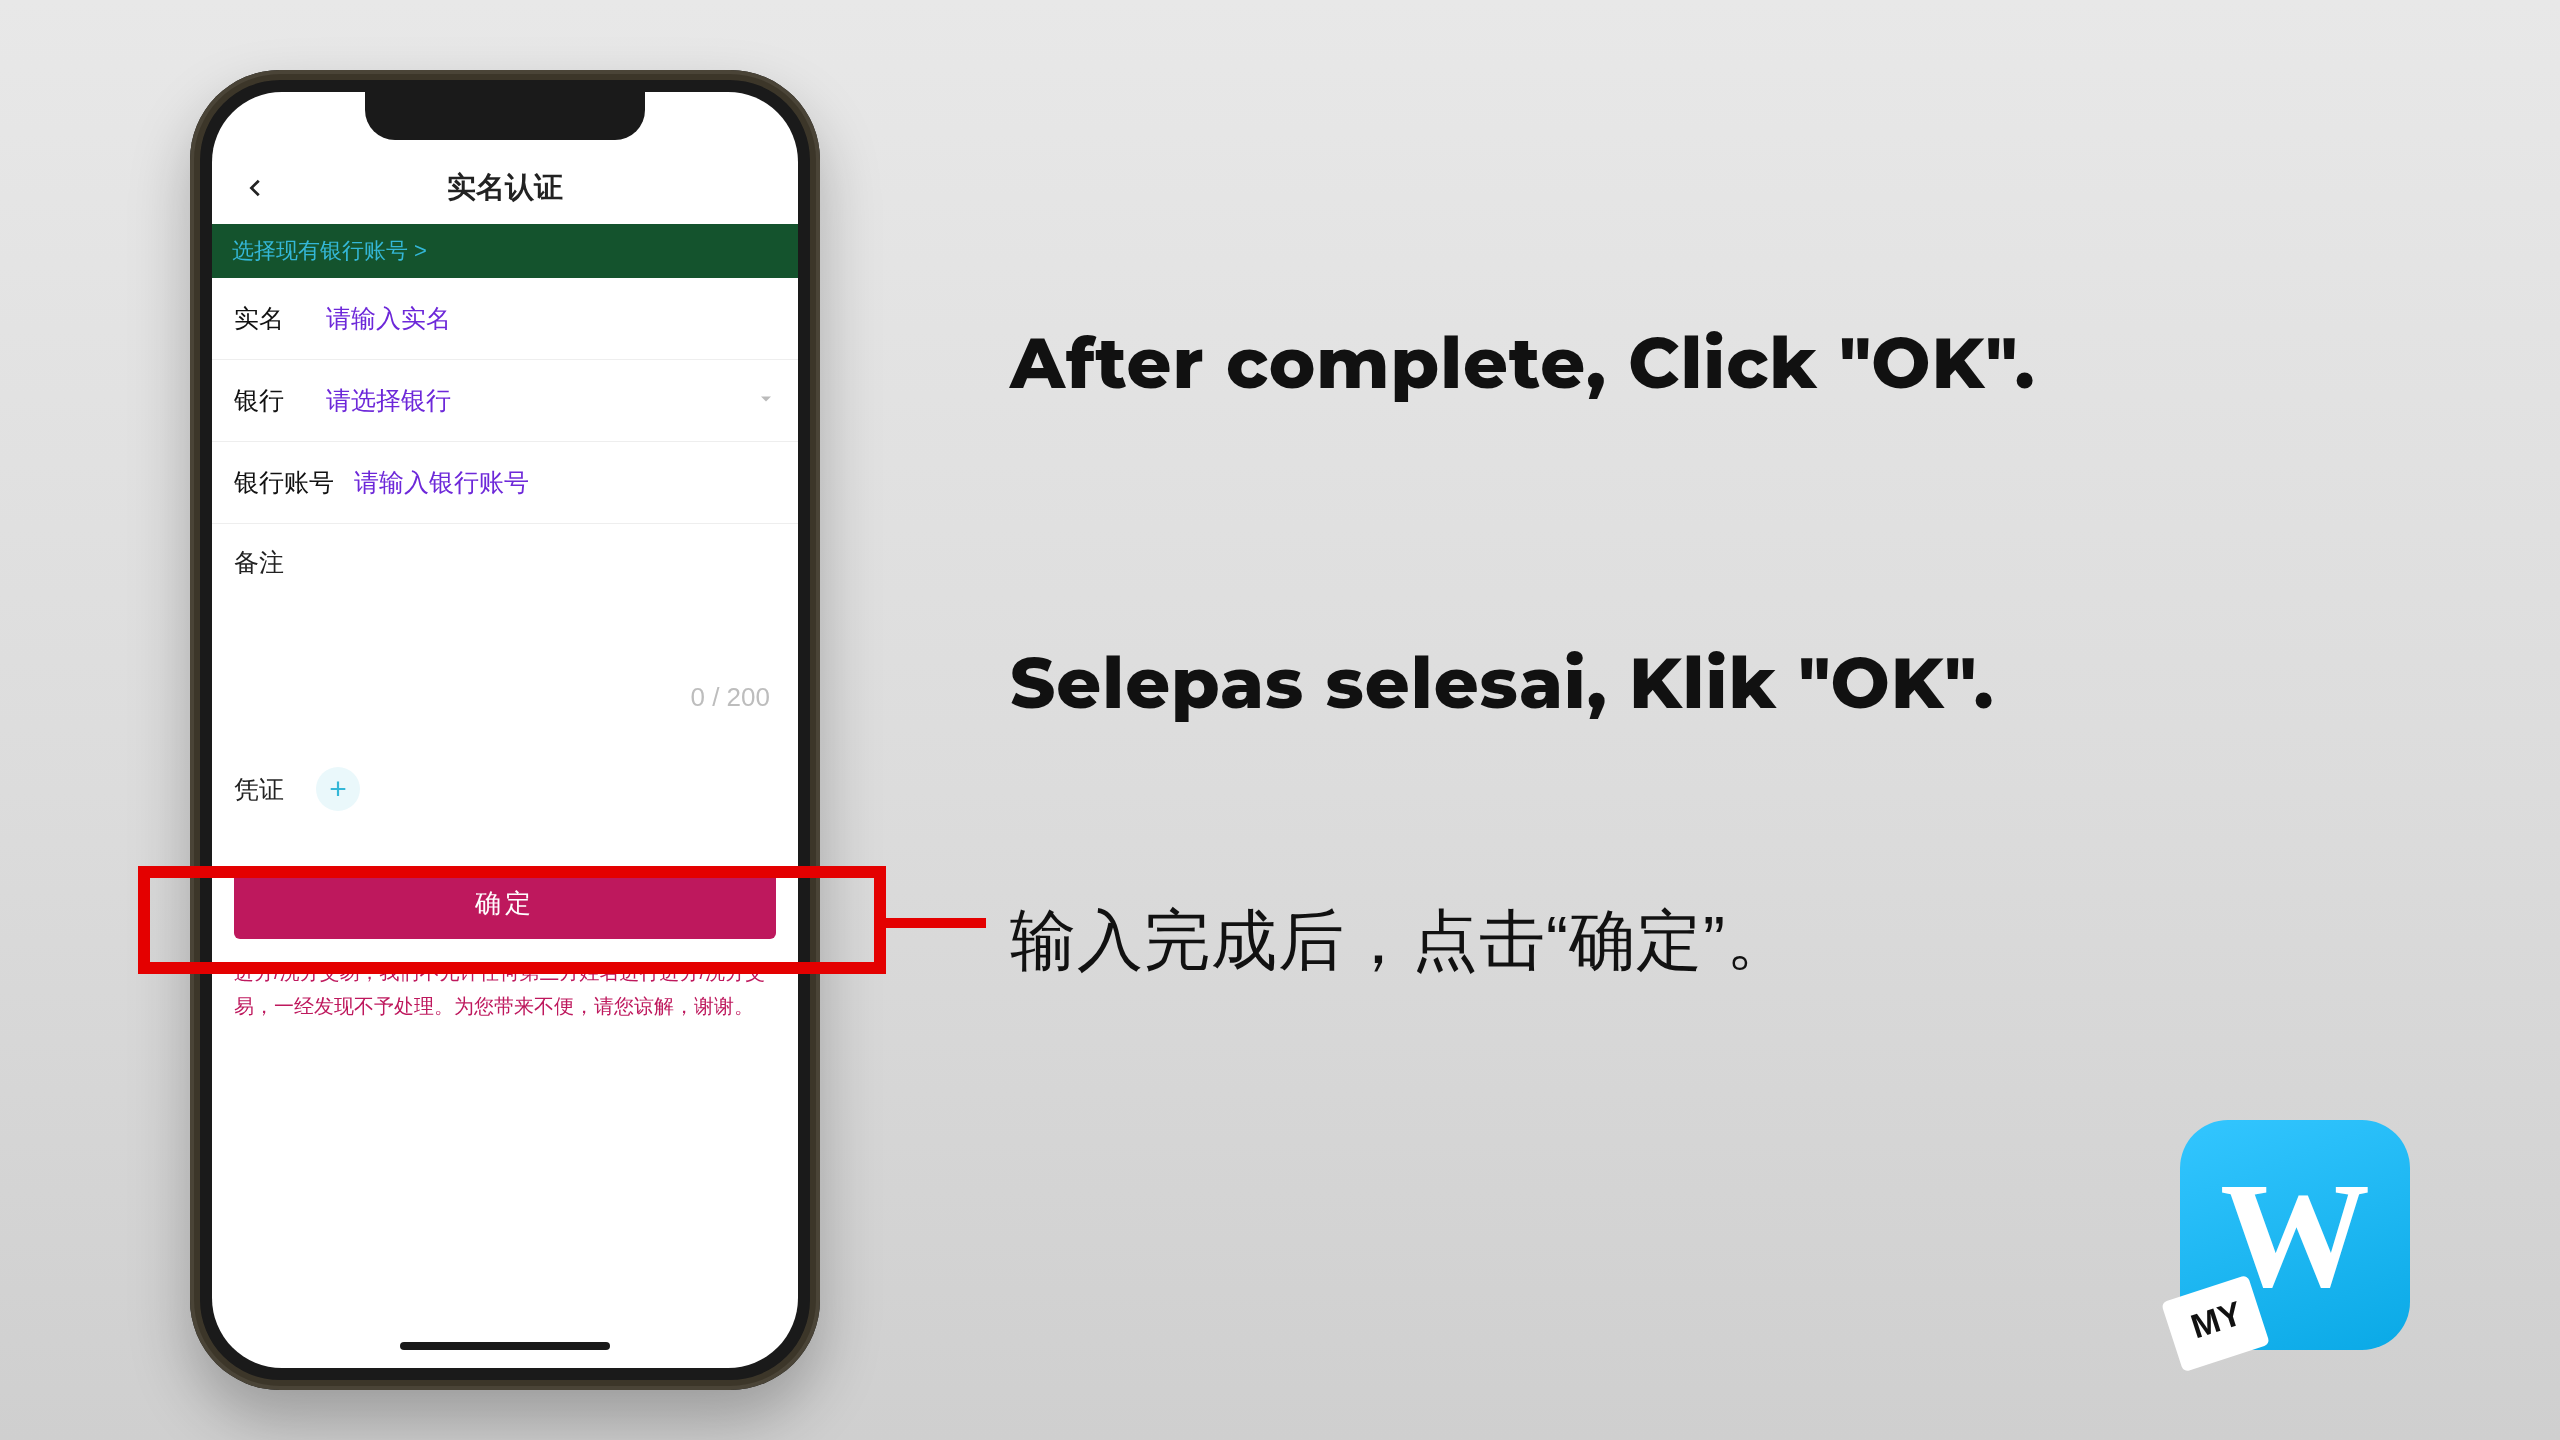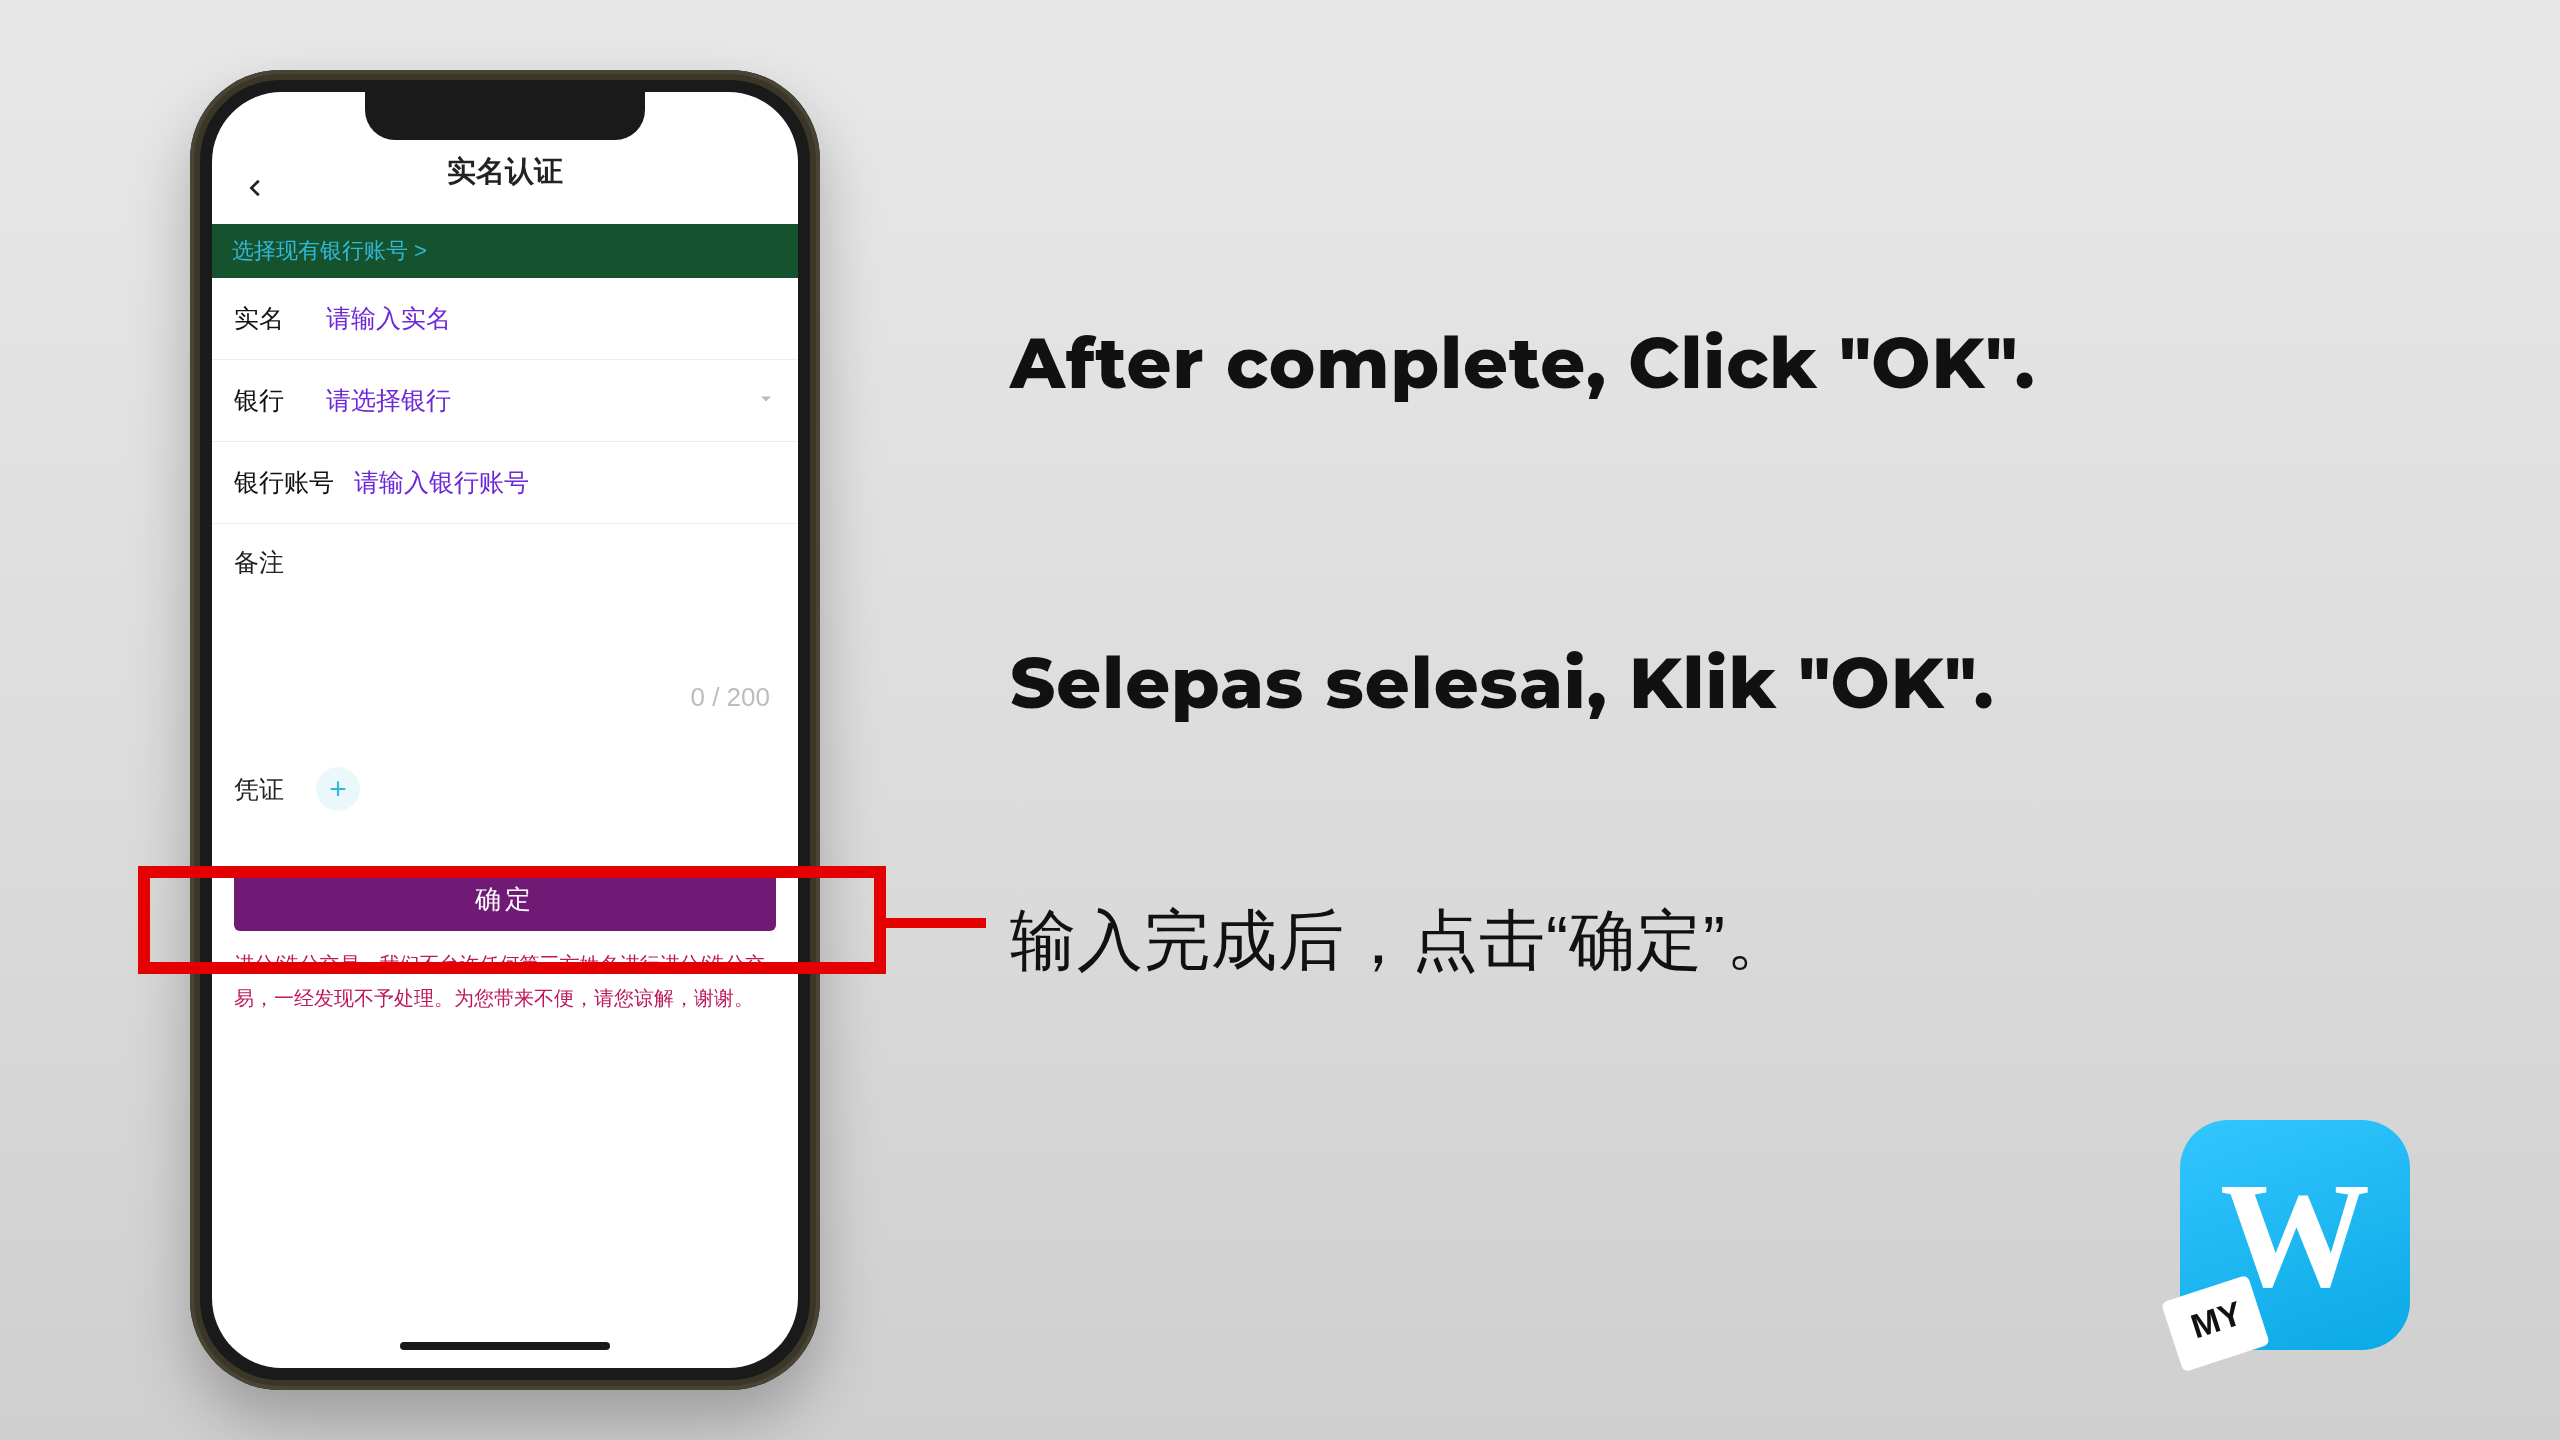--- a/index.html
+++ b/index.html
@@ -57,21 +57,21 @@
   .app {
     position:absolute; inset:0;
     padding-top:60px;
     display:flex; flex-direction:column;
     font-size:25px;
     color:#222;
   }
   .titlebar {
     position:relative;
     height:72px;
-    display:flex; justify-content:center;
+    display:flex; align-items:center; justify-content:center;
     font-size:29px; font-weight:600;
   }
   .back-btn {
     position:absolute; left:24px; top:50%; transform:translateY(-50%);
     width:40px; height:40px;
     display:flex; align-items:center; justify-content:center;
     color:#222;
   }
   .back-btn svg{width:22px;height:22px;stroke:#222;stroke-width:3;fill:none}
 
@@ -109,22 +109,22 @@
   }
   .plus-btn{
     width:44px;height:44px;border-radius:50%;
     background:#eaf8fb;
     display:flex;align-items:center;justify-content:center;
     color:#34b7d7; font-size:30px; font-weight:300;
   }
 
   .submit-btn{
     margin:26px 22px 0 22px;
-    height:64px;
-    background:#701a75;
+    height:72px;
+    background:#be185d;
     border-radius:6px;
     color:#fff;
     display:flex;align-items:center;justify-content:center;
     font-size:26px;
     letter-spacing:4px;
   }
 
   .warning{
     padding:16px 22px;
     color:#be185d;

